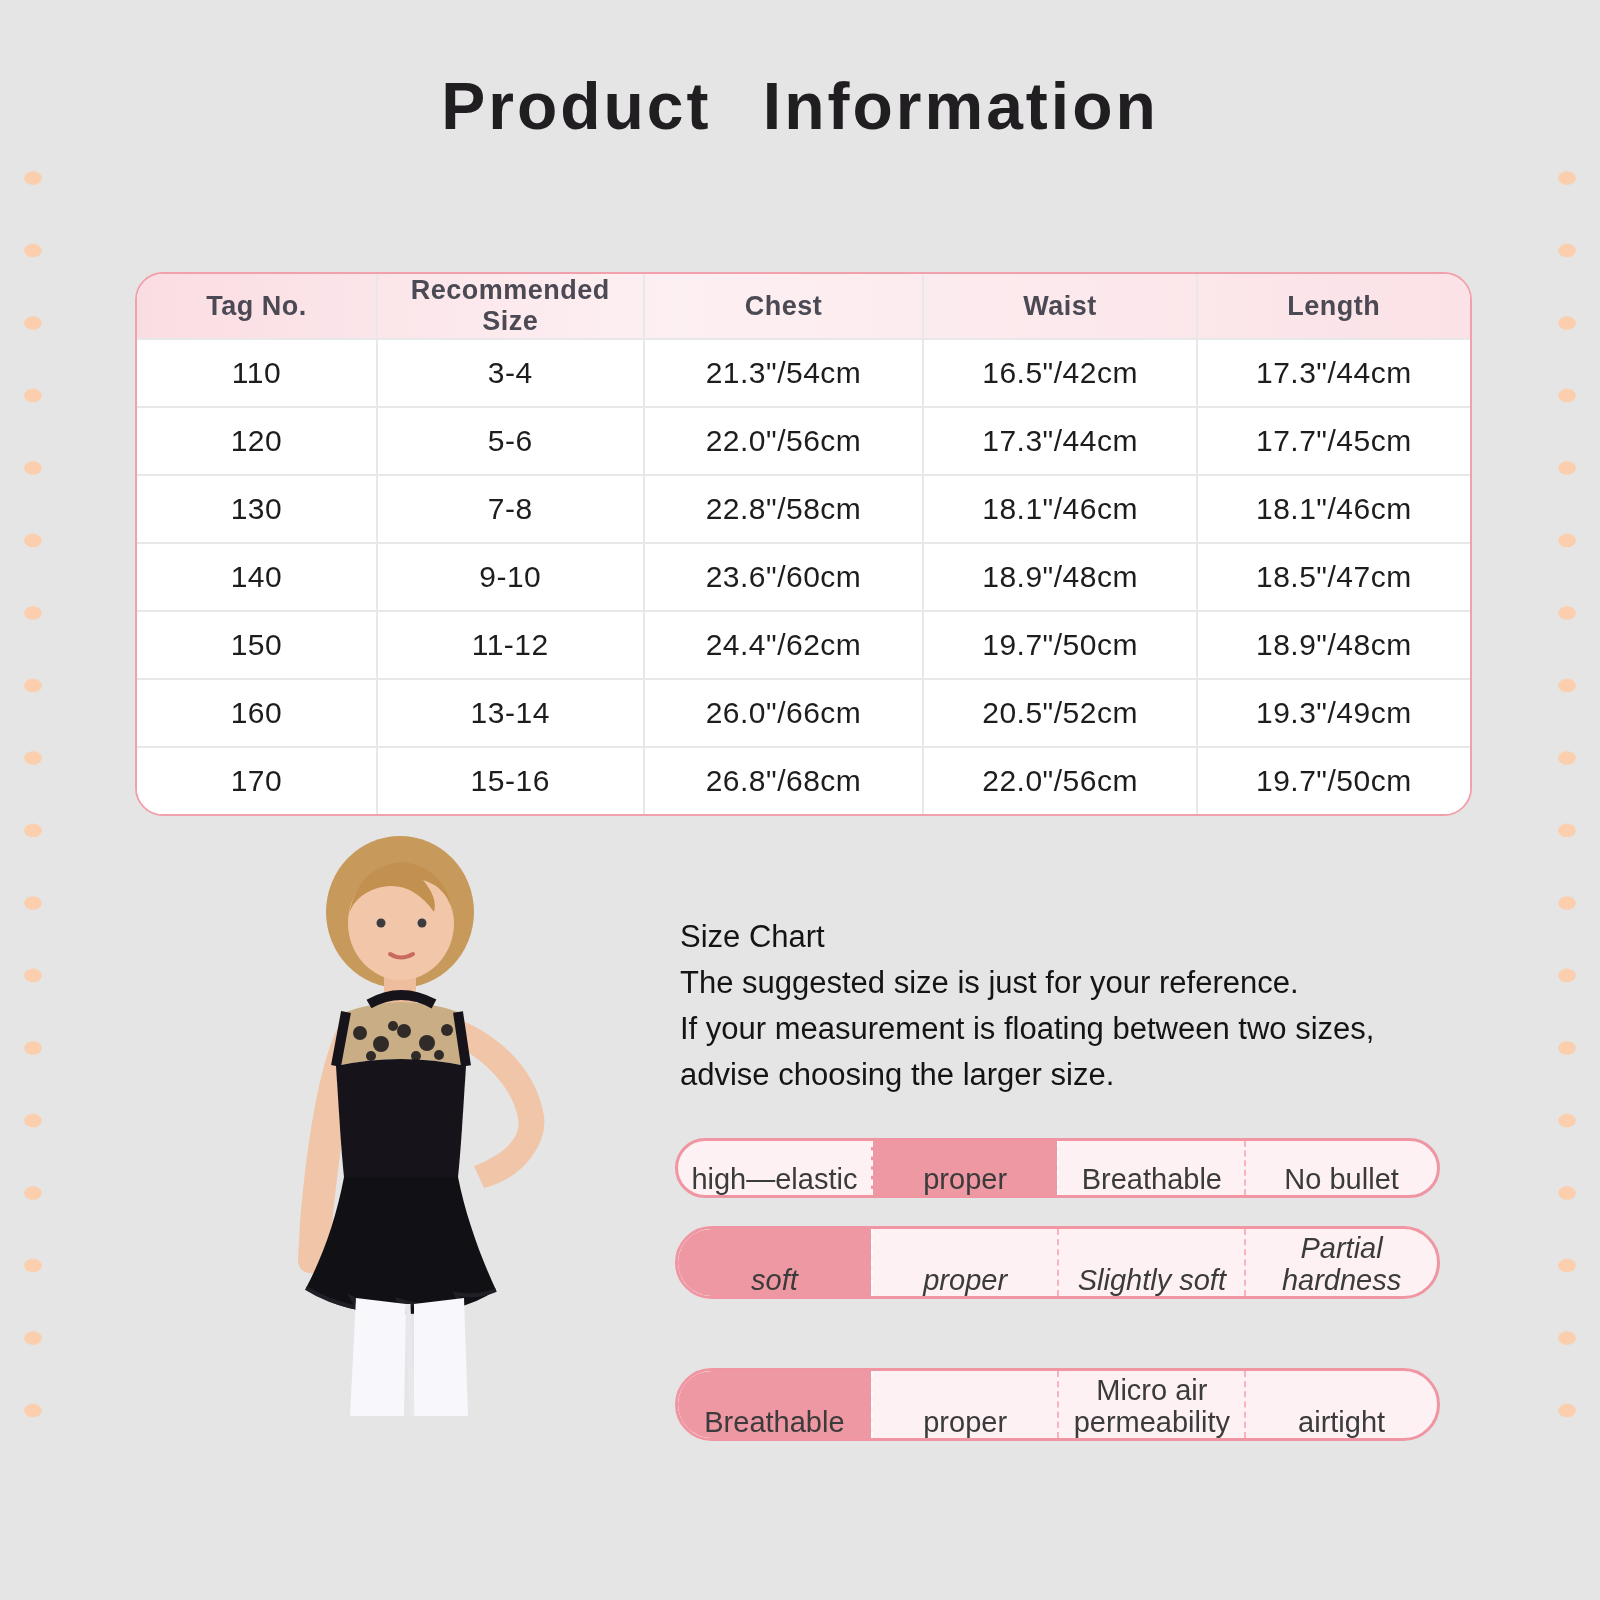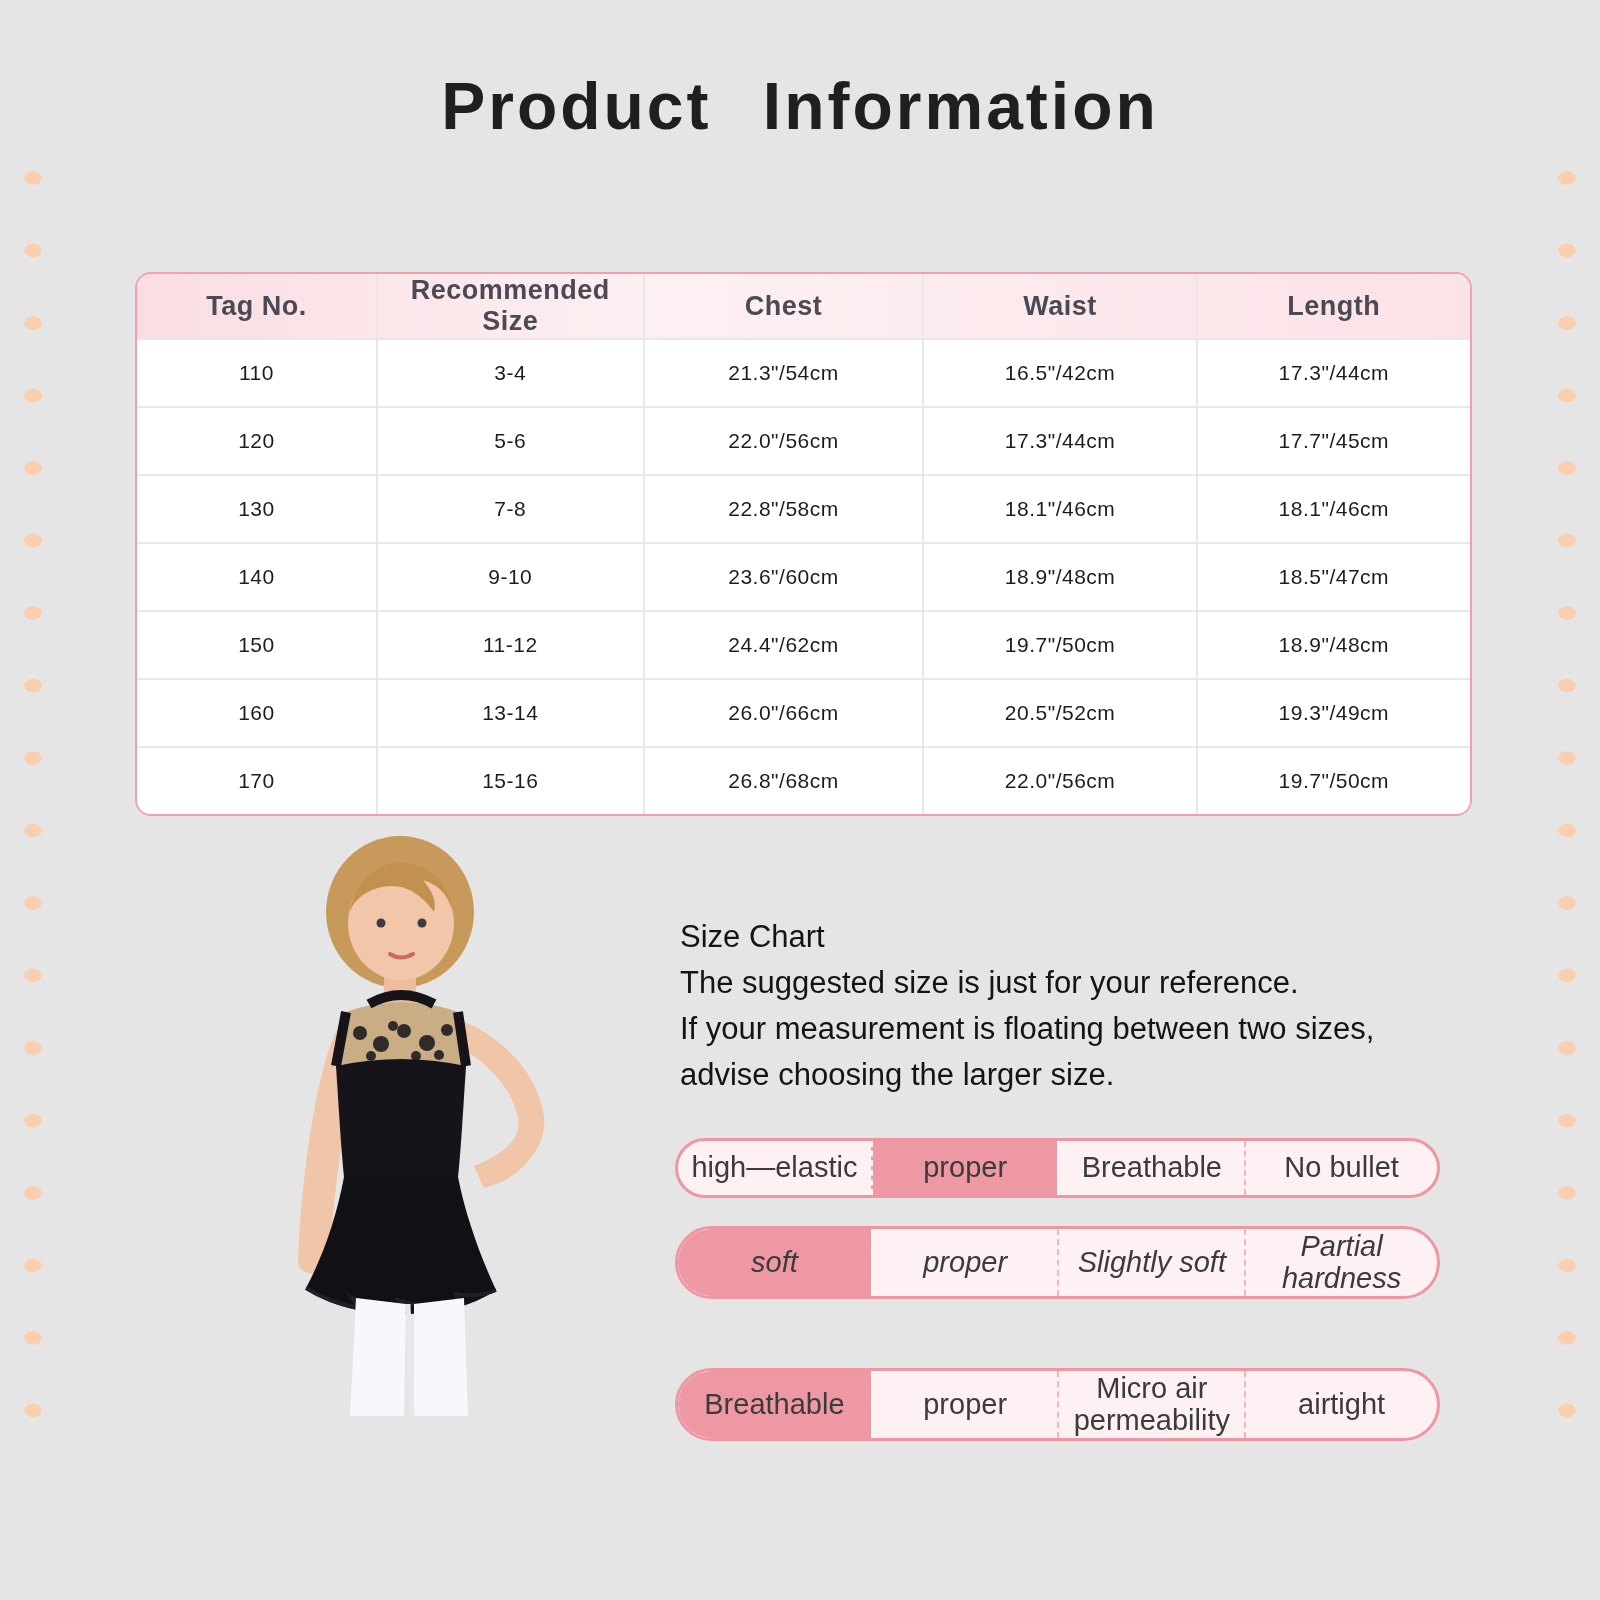--- a/index.html
+++ b/index.html
@@ -18,30 +18,30 @@
 
   .page-title{
     position:absolute;top:68px;left:0;width:100%;margin:0;
     text-align:center;font-size:66px;font-weight:800;color:#211e21;
     letter-spacing:3px;word-spacing:30px;
   }
 
   
   .table-wrap{
     position:absolute;left:135px;top:272px;width:1333px;
-    border:2px solid #f2a0ab;border-radius:16px;overflow:hidden;background:#ffffff;
+    border:2px solid #f2a0ab;border-radius:28px;overflow:hidden;background:#ffffff;
   }
   table.size{width:100%;border-collapse:collapse;table-layout:fixed;}
   table.size thead{background:linear-gradient(90deg,#fadde3 0%,#fdf0f2 40%,#fbe2e7 100%);}
   table.size th{
     height:58px;font-size:27px;font-weight:bold;color:#4b4954;
     text-align:center;letter-spacing:.5px;
   }
   table.size td{
-    height:64px;font-size:21px;color:#1d1d1d;text-align:center;
+    height:64px;font-size:30px;color:#1d1d1d;text-align:center;
     border-top:2px solid #e8e8e8;background:#fff;letter-spacing:.5px;
   }
   table.size th+th, table.size td+td{border-left:2px solid #e8e8e8;}
   col.c1{width:18%;} col.c2{width:20%;} col.c3{width:21%;} col.c4{width:20.5%;} col.c5{width:20.5%;}
 
   
   .note{
     position:absolute;left:680px;top:866px;width:780px;
     font-size:31px;line-height:46px;color:#141414;margin-top:48px;
   }
@@ -49,21 +49,21 @@
 
   
   .bar{
     position:absolute;left:675px;width:765px;display:flex;box-sizing:border-box;
     border:3px solid #ef96a2;background:#fdf1f3;overflow:hidden;
   }
   .bar.b1{top:1138px;height:60px;border-radius:30px;}
   .bar.b2{top:1226px;height:73px;border-radius:37px;font-style:italic;}
   .bar.b3{top:1324px;height:73px;border-radius:37px;margin-top:44px;}
   .seg{
-    flex:0 0 24.6%;display:flex;align-items:center;justify-content:center;
+    flex:0 0 24.6%;display:flex;align-items:flex-end;justify-content:center;
     font-size:29px;color:#3b3b3b;text-align:center;line-height:1.08;
     padding:0 8px;box-sizing:border-box;
   }
   .seg:first-child{flex:0 0 25.4%;border-radius:33px 0 0 33px;}
   .seg:last-child{flex:1;border-radius:0 33px 33px 0;}
   .seg + .seg{border-left:2px dashed #f5b4be;}
   .seg.hl{background:#ee98a4;}
   .seg.hl + .seg, .seg + .seg.hl{border-left:2px dashed rgba(255,255,255,.9);}
 
   .model{position:absolute;left:238px;top:828px;width:420px;height:588px;}

